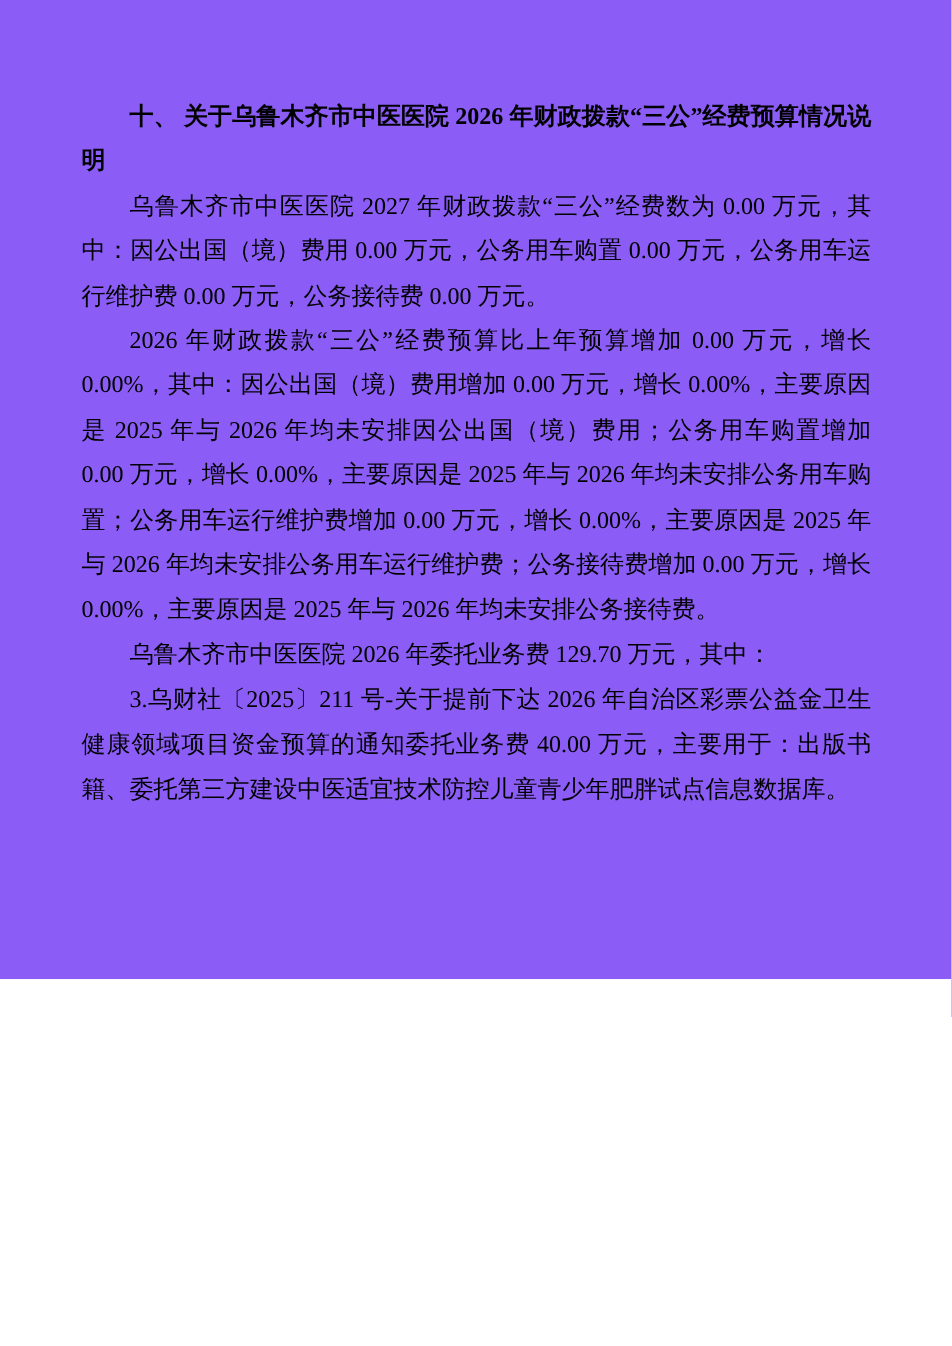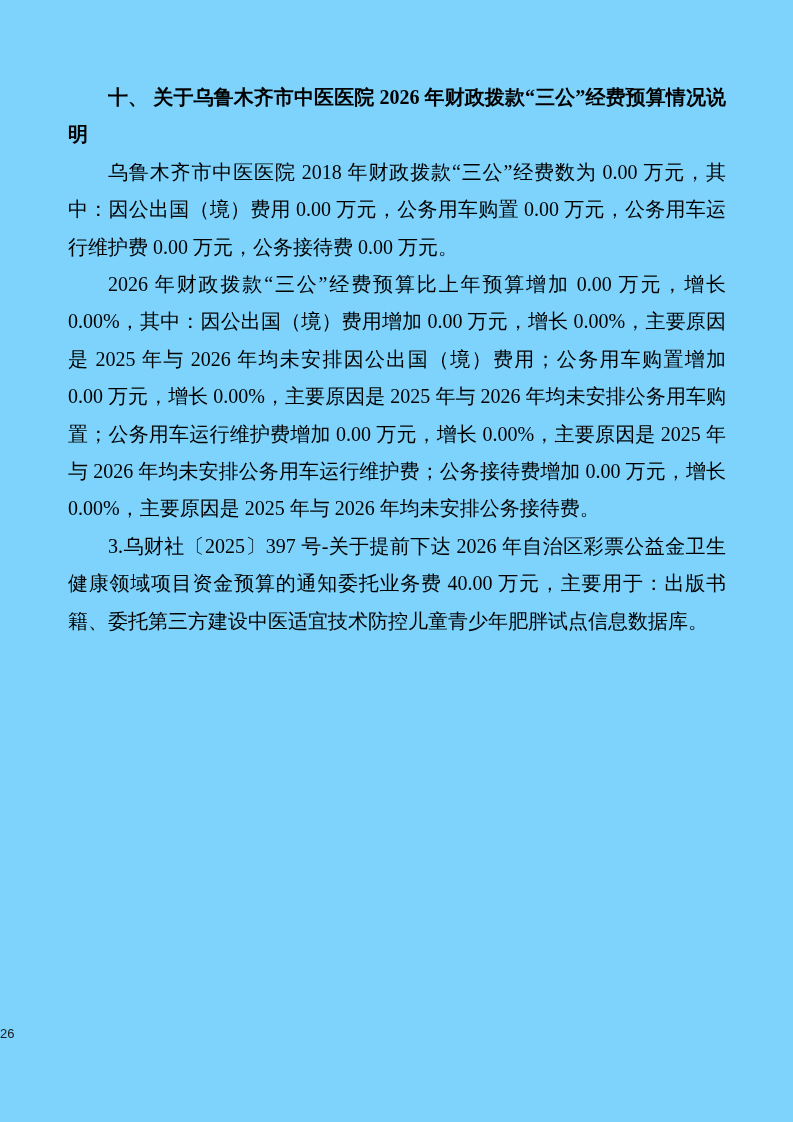--- a/index.html
+++ b/index.html
@@ -3,22 +3,22 @@
 <meta charset="utf-8">
 <style>
   html, body {
     margin: 0;
     padding: 0;
     background: #ffffff;
   }
   .page {
     position: relative;
     width: 793px;
-    height: 1122px;
-    background: #7dd3fc;
+    height: 816px;
+    background: #8b5cf6;
     overflow: hidden;
     font-family: "Liberation Serif", "DejaVu Serif", serif;
     color: #000000;
     box-sizing: border-box;
     text-decoration: underline;
   }
   .content {
     position: absolute;
     left: 68px;
     top: 79px;
@@ -49,27 +49,28 @@
   }
 </style>
 </head>
 <body>
 
 <div class="page">
   <div class="content">
 
     <p class="heading">十、 关于乌鲁木齐市中医医院 2026 年财政拨款“三公”经费预算情况说明</p>
 
-    <p class="para">乌鲁木齐市中医医院 2018 年财政拨款“三公”经费数为 0.00 万元，其中：因公出国（境）费用 0.00 万元，公务用车购置 0.00 万元，公务用车运行维护费 0.00 万元，公务接待费 0.00 万元。</p>
+    <p class="para">乌鲁木齐市中医医院 2027 年财政拨款“三公”经费数为 0.00 万元，其中：因公出国（境）费用 0.00 万元，公务用车购置 0.00 万元，公务用车运行维护费 0.00 万元，公务接待费 0.00 万元。</p>
 
     <p class="para">2026 年财政拨款“三公”经费预算比上年预算增加 0.00 万元，增长 0.00%，其中：因公出国（境）费用增加 0.00 万元，增长 0.00%，主要原因是 2025 年与 2026 年均未安排因公出国（境）费用；公务用车购置增加 0.00 万元，增长 0.00%，主要原因是 2025 年与 2026 年均未安排公务用车购置；公务用车运行维护费增加 0.00 万元，增长 0.00%，主要原因是 2025 年与 2026 年均未安排公务用车运行维护费；公务接待费增加 0.00 万元，增长 0.00%，主要原因是 2025 年与 2026 年均未安排公务接待费。</p>
 
 
+    <p class="para">乌鲁木齐市中医医院 2026 年委托业务费 129.70 万元，其中：</p>
 
 
 
-    <p class="para">3.乌财社〔2025〕397 号-关于提前下达 2026 年自治区彩票公益金卫生健康领域项目资金预算的通知委托业务费 40.00 万元，主要用于：出版书籍、委托第三方建设中医适宜技术防控儿童青少年肥胖试点信息数据库。</p>
+    <p class="para">3.乌财社〔2025〕211 号-关于提前下达 2026 年自治区彩票公益金卫生健康领域项目资金预算的通知委托业务费 40.00 万元，主要用于：出版书籍、委托第三方建设中医适宜技术防控儿童青少年肥胖试点信息数据库。</p>
 
 
   </div>
 
   <div class="page-number">26</div>
 </div>
 
 </body></html>

